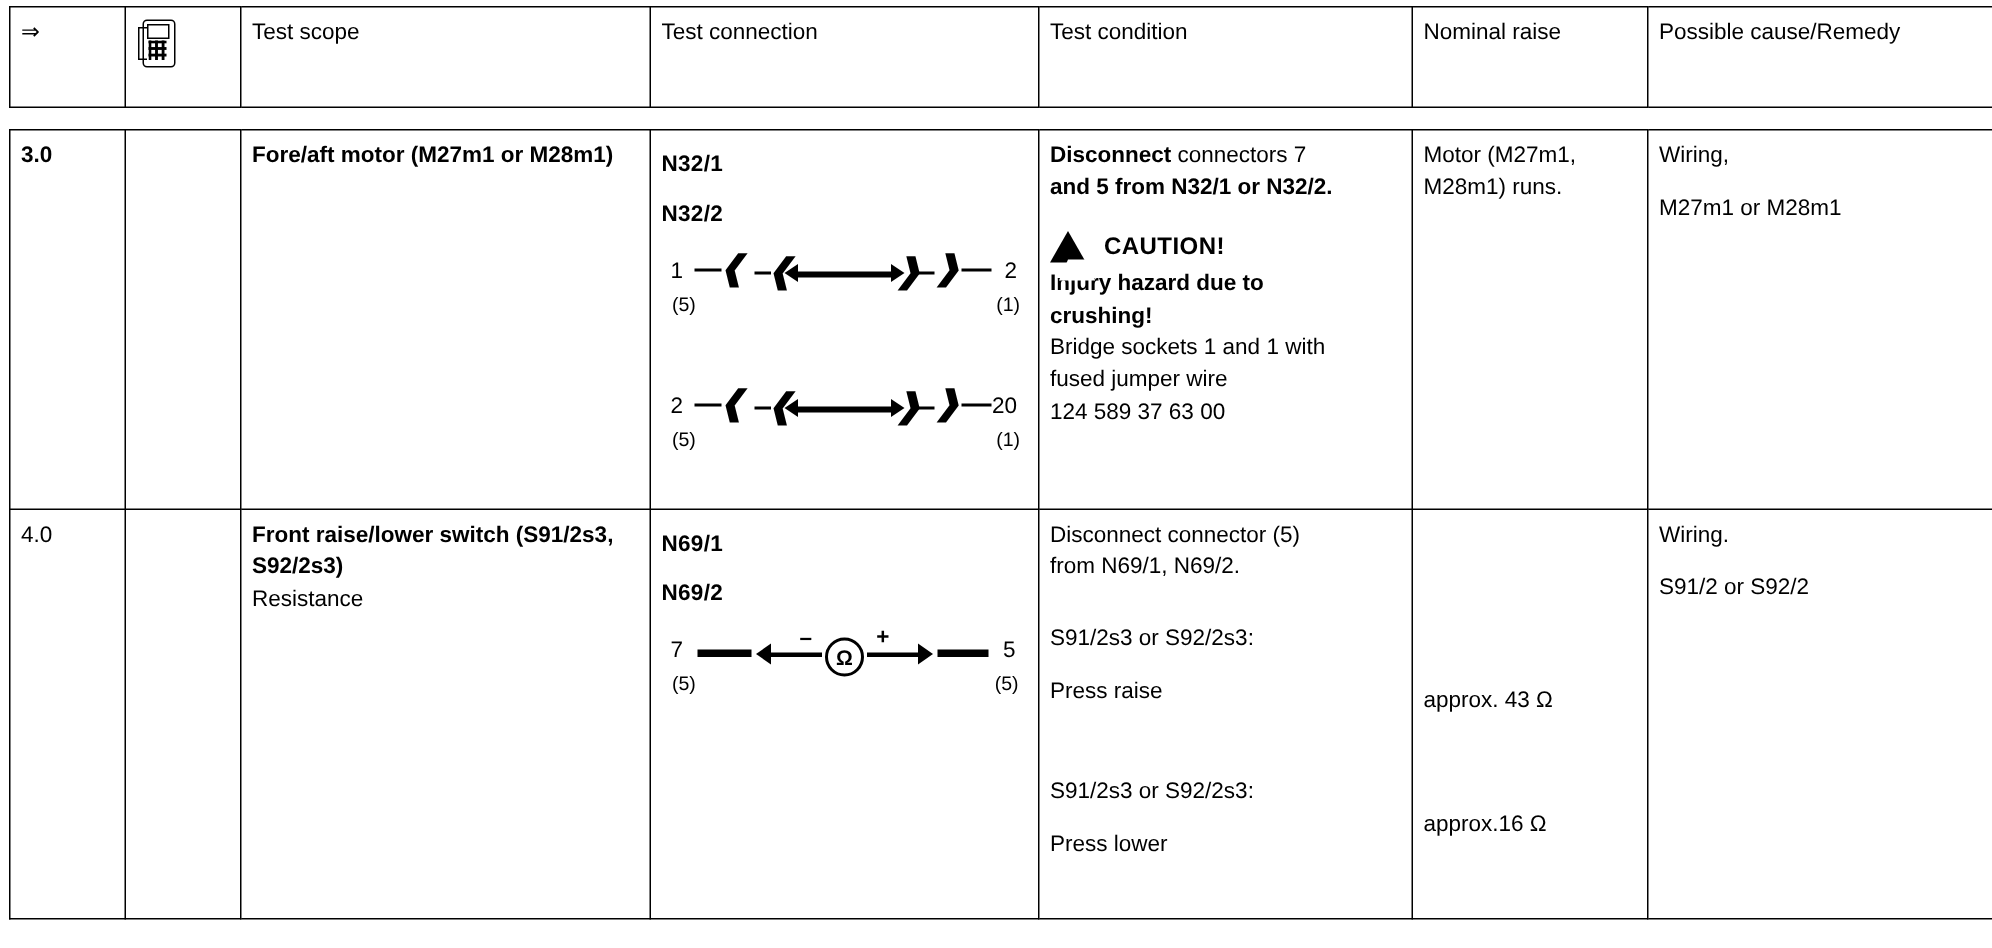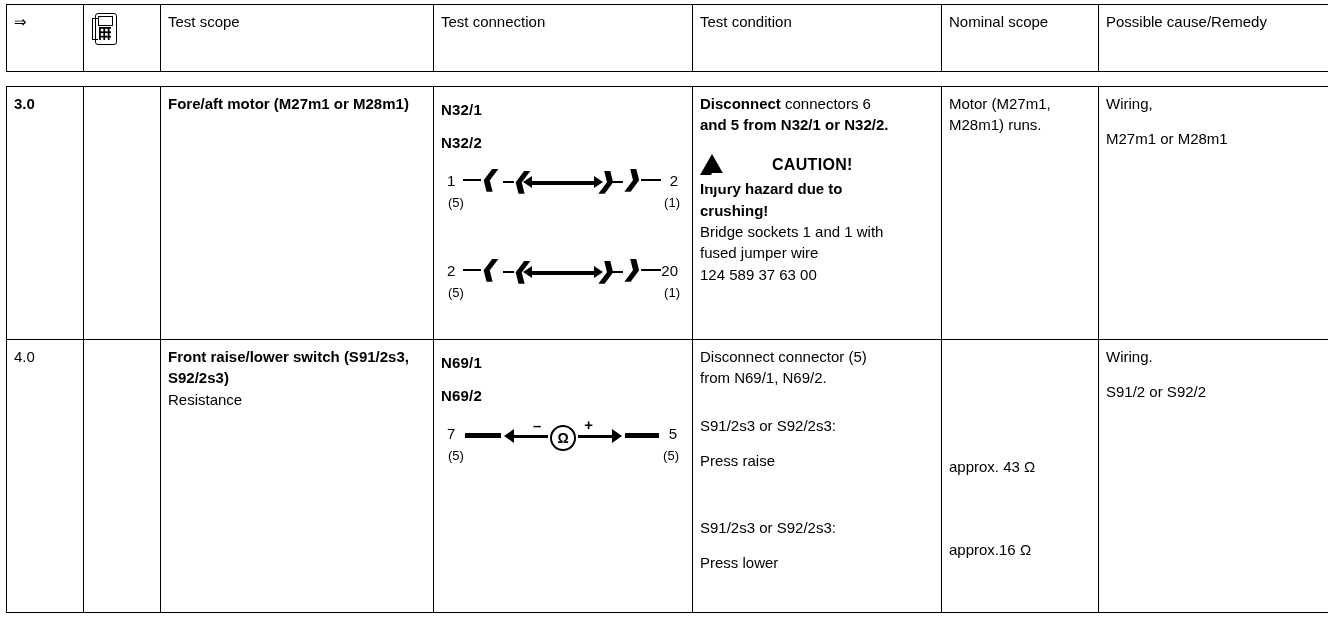--- a/index.html
+++ b/index.html
@@ -137,21 +137,21 @@
     position:absolute;left:50%;margin-left:-6px;top:5px;width:12px;height:14px;
     border-left:6px solid transparent;border-right:6px solid transparent;
     border-bottom:14px solid #fff;
   }
   .warn-tri .bang{
     position:absolute;left:50%;margin-left:-1px;top:8px;width:2px;height:6px;background:#000;
   }
   .warn-tri .dot{
     position:absolute;left:50%;margin-left:-1px;top:16px;width:2px;height:2px;background:#000;
   }
-  .caution-word{font-weight:bold;font-size:16px;letter-spacing:.3px;margin-left:36px;}
+  .caution-word{font-weight:bold;font-size:16px;letter-spacing:.3px;}
 
   .ln{display:block;}
   .spacer-sm{height:14px;}
   .spacer-md{height:26px;}
   .spacer-lg{height:46px;}
   .nom-val{font-size:15px;}
 </style>
 </head>
 <body>
 
@@ -166,21 +166,21 @@
       <td class="c-icon">
         <div class="tester">
           <span class="lead"></span>
           <span class="screen"></span>
           <span class="keys"></span>
         </div>
       </td>
       <td class="c-scope">Test scope</td>
       <td class="c-conn">Test connection</td>
       <td class="c-cond">Test condition</td>
-      <td class="c-nom">Nominal scope</td>
+      <td class="c-nom">Nominal raise</td>
       <td class="c-rem">Possible cause/Remedy</td>
     </tr>
   </tbody>
     </table>
 
   <table class="tbl" id="body-table">
 
     <tbody>
         <tr id="row3">
       <td class="c-num b">3.0</td>
@@ -239,21 +239,21 @@
                   <i class="dash"></i>
             </span>
             <span class="pinR">20</span>
             <span class="subR">(1)</span>
           </div>
         </div>
       </td>
 
       <td class="c-cond">
         <div>
-          <span class="b">Disconnect</span><span> connectors 6</span>
+          <span class="b">Disconnect</span><span> connectors 7</span>
         </div>
         <div class="b">and 5 from N32/1 or N32/2.</div>
 
         <div class="gap"></div>
 
         <div class="caution">
           <span class="warn-tri">
             <i class="t"></i>
                 <i class="i"></i>
                 <i class="bang"></i>

